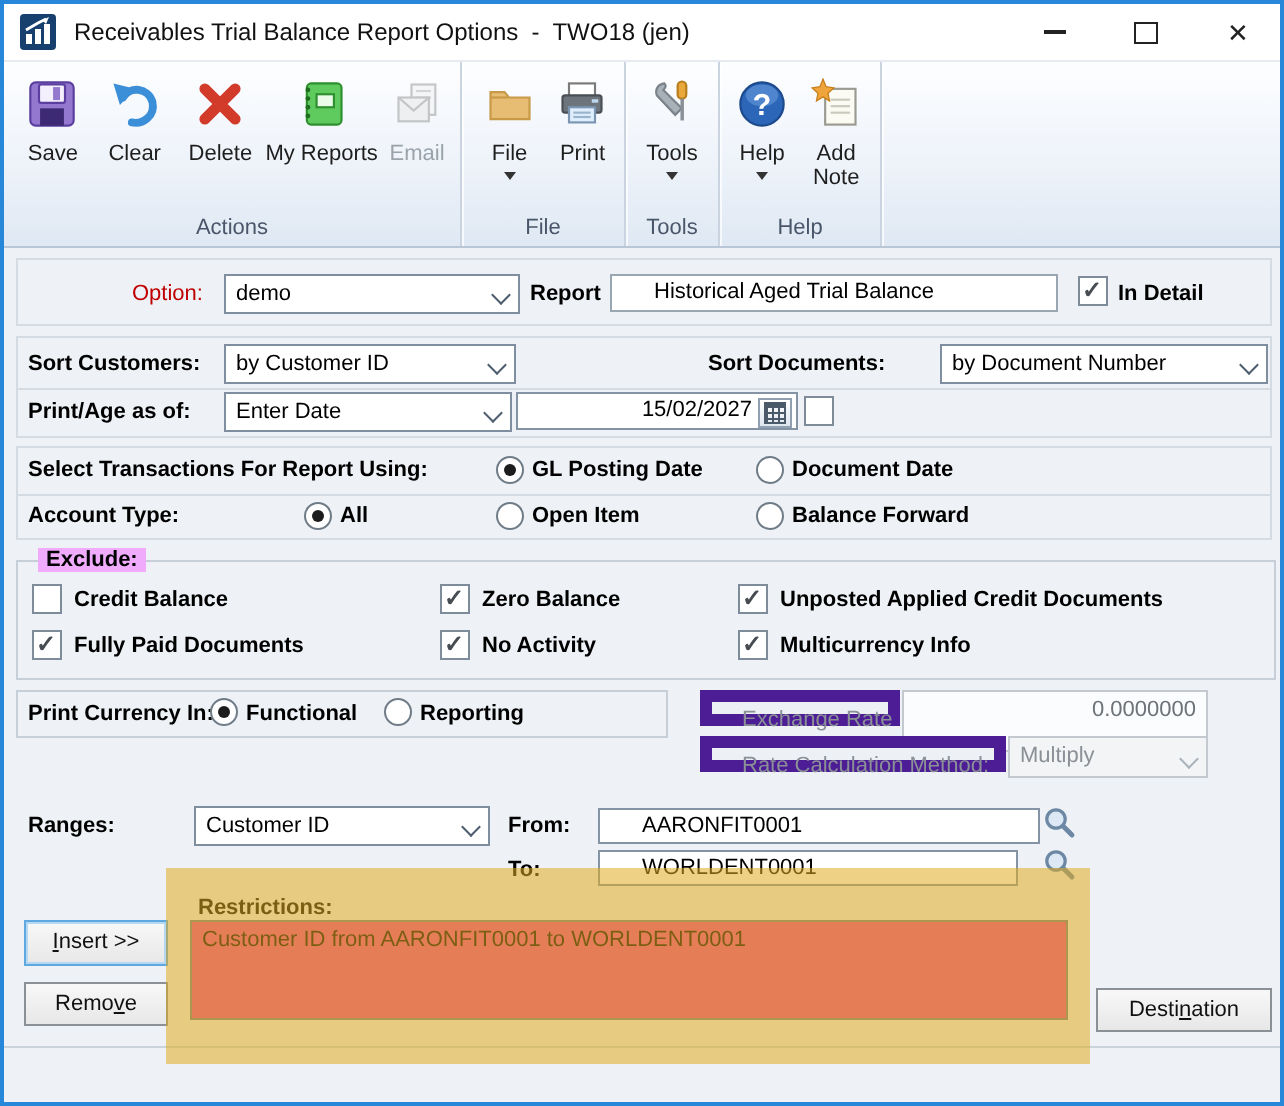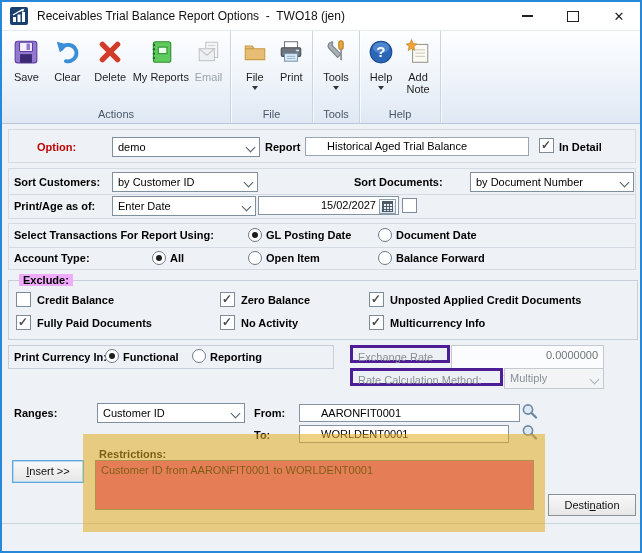--- a/index.html
+++ b/index.html
@@ -33,32 +33,32 @@
   .combo{position:absolute;background:#fff;border:1px solid #7f8fa0;height:20px;line-height:18px;padding:0 18px 0 5px;box-sizing:border-box;white-space:nowrap;overflow:hidden;}
   .chev{position:absolute;right:5px;top:6px;width:6px;height:6px;border-right:1.5px solid #4e5e6e;border-bottom:1.5px solid #4e5e6e;transform:rotate(45deg);}
   .field{position:absolute;background:#fff;border:1px solid #8494a4;line-height:16px;padding:0 21px;box-sizing:border-box;height:18px;white-space:nowrap;}
   .field.ro{border-color:#9aa6b2;height:19px;line-height:17px;}
   .cb{position:absolute;width:13px;height:13px;border:1px solid #7e8c9a;background:#fff;box-sizing:content-box;}
   .cb.checked::after{content:"\2713";position:absolute;left:1px;top:-1px;font-size:12px;font-weight:bold;color:#474c52;}
   .rd{position:absolute;width:12px;height:12px;border:1px solid #6f7c88;border-radius:50%;background:#fff;}
   .rd.selected::after{content:"";position:absolute;left:3px;top:3px;width:6px;height:6px;border-radius:50%;background:#1d1d1d;}
   .fset{position:absolute;border:1px solid #c6cfd8;}
   .legend{position:absolute;top:-7px;left:10px;background:#f0abfc;padding:0 4px;font-size:11px;font-weight:bold;}
-  .dlabel{position:absolute;border:3px solid #4c1d95;color:#8a9096;line-height:19px;padding-left:5px;box-sizing:border-box;height:18px;background:#edf1f5;white-space:nowrap;}
+  .dlabel{position:absolute;border:6px solid #4c1d95;color:#8a9096;line-height:19px;padding-left:15px;box-sizing:border-box;height:18px;background:#edf1f5;white-space:nowrap;}
   .dfield{position:absolute;border:1px solid #c3c9cf;background:#fbfcfd;color:#6d7378;line-height:19px;height:31px;box-sizing:border-box;text-align:right;padding-right:5px;}
   .dcombo{position:absolute;border:1px solid #c3c9cf;background:#f2f4f6;color:#8a9096;line-height:19px;height:21px;box-sizing:border-box;padding:0 18px 0 5px;}
   .dcombo .chev{border-color:#aab2ba;}
   .mag{position:absolute;width:19px;height:18px;}
   .calbtn{position:absolute;right:2px;top:2px;width:15px;height:13px;border:1px solid #90a0b0;background:linear-gradient(#fff,#dde6ee);display:flex;align-items:center;justify-content:center;}
   .calgrid{width:9px;height:8px;border:1px solid #4a5a6a;border-top:2.5px solid #4a5a6a;background-image:linear-gradient(#4a5a6a 1px,transparent 1px),linear-gradient(90deg,#4a5a6a 1px,transparent 1px);background-size:3px 3px;}
   .listbox{position:absolute;background:#ec4899;border:1px solid #6d7a88;box-sizing:border-box;padding:3px 5px;}
   .pbtn{position:absolute;background:linear-gradient(#f8f8f8,#e7e7e7);border:1px solid #8a9096;box-sizing:border-box;text-align:center;padding-top:4px;color:#111;cursor:default;}
   .pbtn.focused{border:1px solid #5ea8e0;box-shadow:inset 0 0 0 1px #b4d8f2;}
   .u{text-decoration:underline;}
-  .red{color:#c00000;font-weight:bold;}
+  .red{color:#c00000;font-weight:normal;margin-left:29px;}
   .overlay{position:absolute;background:rgba(224,172,32,0.55);pointer-events:none;z-index:5;}
   .botline{position:absolute;left:0;right:0;height:1px;background:#ccd4db;}
 </style>
 </head>
 <body>
 
 <div class="window">
 
   <div class="titlebar">
     <svg class="app-icon" viewBox="0 0 18 18">
@@ -337,20 +337,23 @@
     </span>
 
     <span class="lab" style="left:97px;top:325px">Restrictions:</span>
     <div class="listbox" style="left:93px;top:337px;width:439px;height:50px">
       <div>Customer ID from AARONFIT0001 to WORLDENT0001</div>
     </div>
 
     <div class="pbtn focused" style="left:10px;top:337px;width:72px;height:23px">
       <span></span><span class="u">I</span><span>nsert &gt;&gt;</span>
     </div>
+    <div class="pbtn" style="left:10px;top:368px;width:72px;height:22px">
+      <span>Remo</span><span class="u">v</span><span>e</span>
+    </div>
     <div class="pbtn" style="left:546px;top:371px;width:88px;height:22px">
       <span>Desti</span><span class="u">n</span><span>ation</span>
     </div>
 
     <div class="botline" style="top:400px"></div>
 
     <div class="overlay" style="left:81px;top:311px;width:462px;height:98px"></div>
   </div>
 </div>
 

